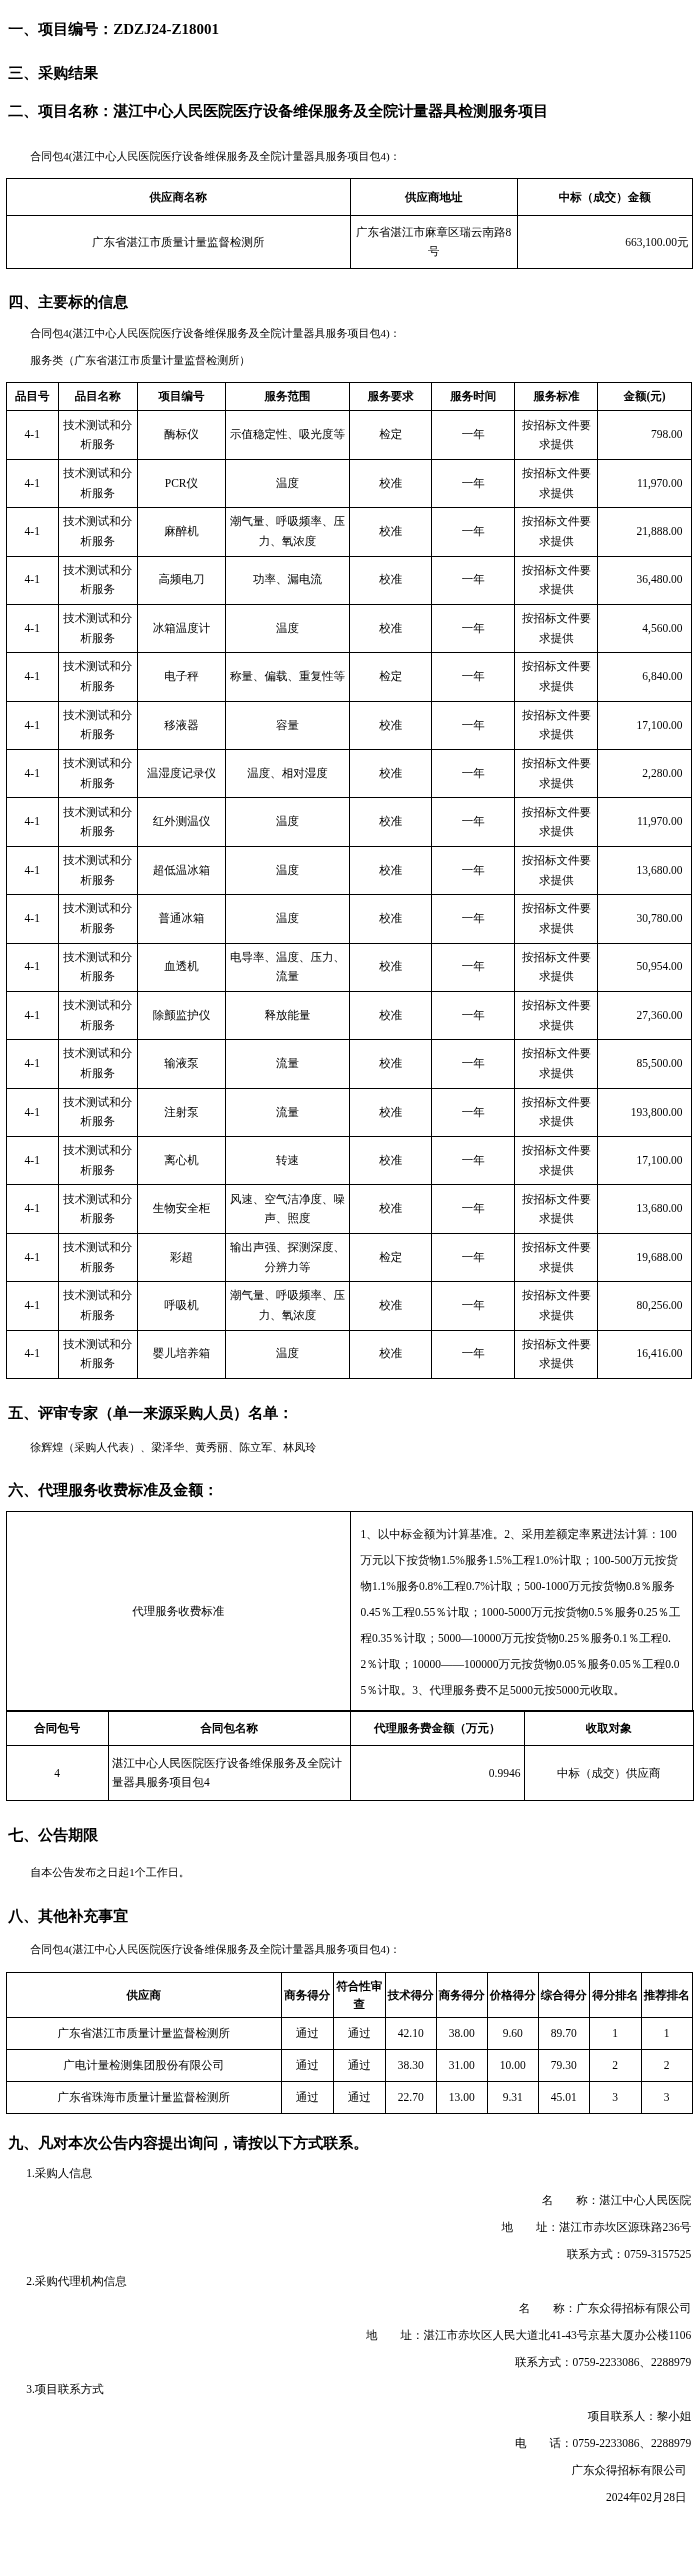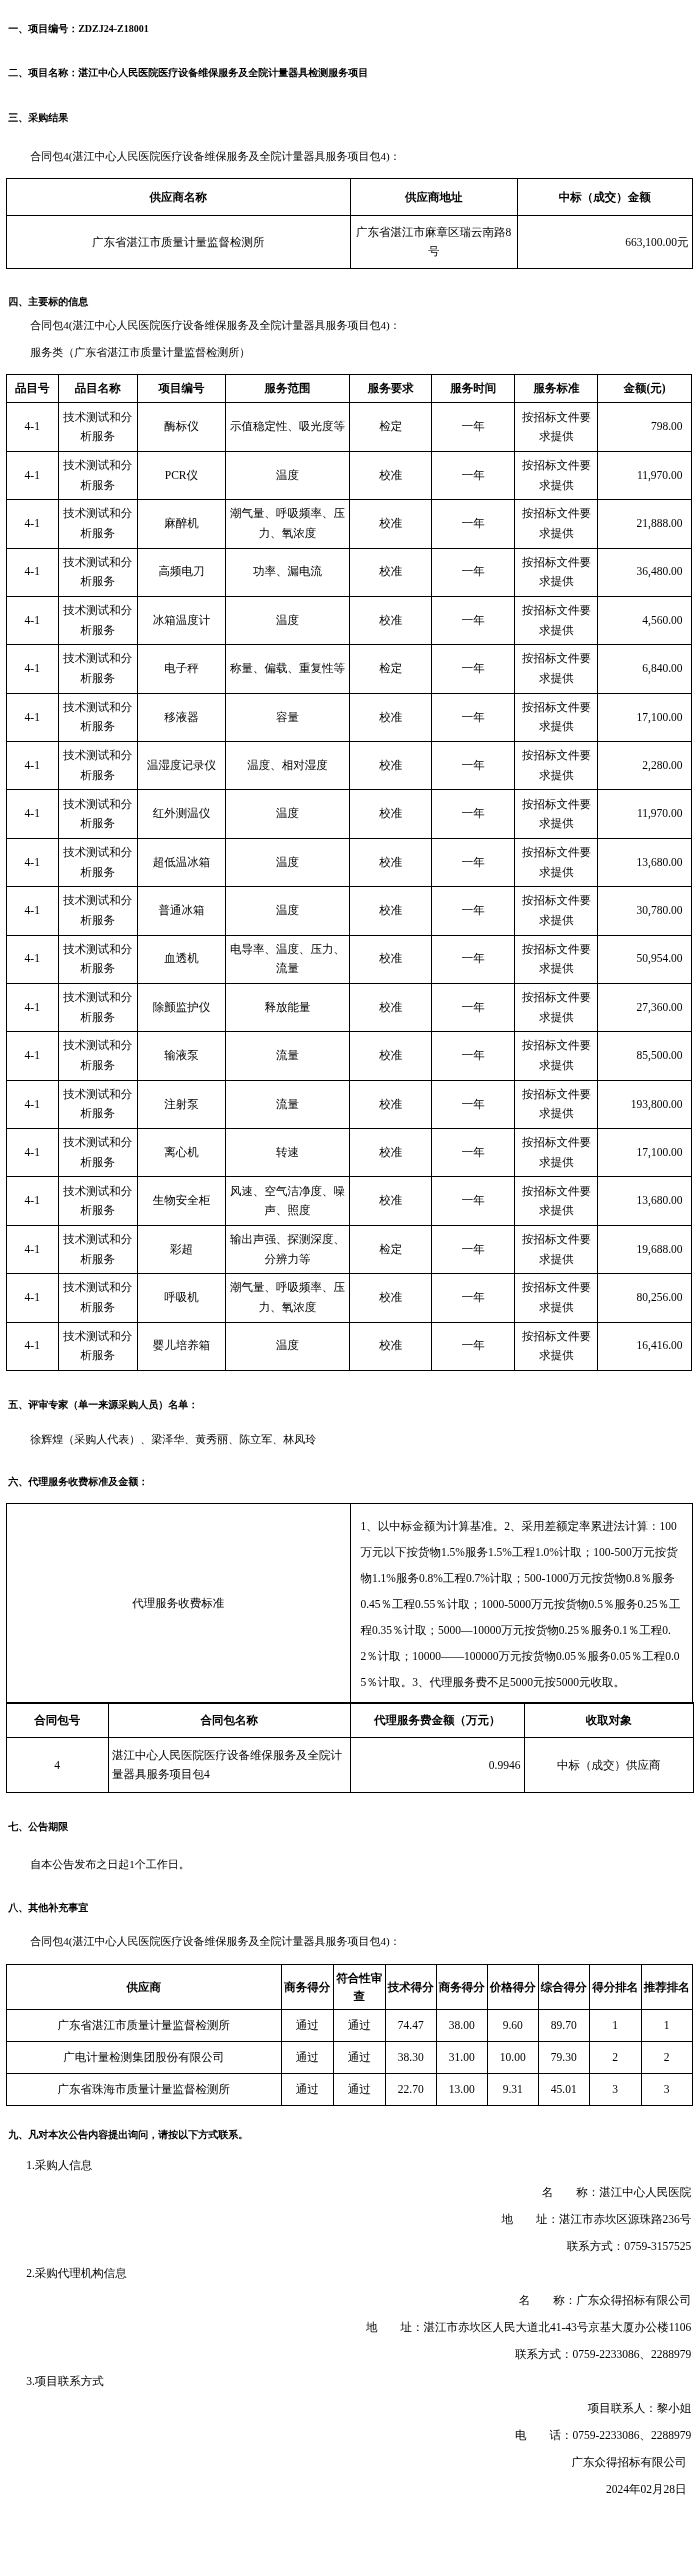--- a/index.html
+++ b/index.html
@@ -6,21 +6,21 @@
   html, body { margin: 0; padding: 0; background: #fff; }
   body {
     width: 697px;
     color: #000;
     font-family: "Liberation Serif", "DejaVu Serif", serif;
     font-size: 11.5px;
   }
   .doc { padding: 21px 5.7px 8.2px 5.7px; }
 
   .sec {
-    font-size: 10px;
+    font-size: 15px;
     font-weight: 700;
     line-height: 16.4px;
     margin: 0 0 0 2.5px;
   }
   .para {
     font-size: 11px;
     line-height: 19.6px;
     margin: 0 0 0 24.6px;
   }
 
@@ -55,21 +55,21 @@
 
   [data-name="score-table"] th { padding: 4.1px 1.6px; line-height: 18px; }
   [data-name="score-table"] td { padding: 6.5px 1.6px; line-height: 18px; }
 
   
   [data-name="section1-heading"] { margin-bottom: 28px; }
   [data-name="section2-heading"] { margin-bottom: 28px; }
   [data-name="section3-heading"] { margin-bottom: 21px; }
   [data-name="s3-intro"]         { margin-bottom: 11.5px; }
   [data-name="result-table"]     { margin-bottom: 24.6px; }
-  [data-name="section4-heading"] { margin-bottom: 6px; }
+  [data-name="section4-heading"] { margin-bottom: 14px; }
   [data-name="s4-intro1"]        { margin-bottom: 6.5px; }
   [data-name="s4-intro2"]        { margin-bottom: 11.5px; }
   [data-name="main-items-table"] { margin-bottom: 26px; }
   [data-name="section5-heading"] { margin-bottom: 16.4px; }
   [data-name="s5-names"]         { margin-bottom: 24.6px; }
   [data-name="section6-heading"] { margin-bottom: 13px; }
   [data-name="fee-table2"]       { margin-top: -1.6px; margin-bottom: 26px; }
   [data-name="section7-heading"] { margin-bottom: 19.6px; }
   [data-name="s7-body"]          { margin-bottom: 24.6px; }
   [data-name="section8-heading"] { margin-bottom: 16.4px; }
@@ -82,22 +82,22 @@
 
   .footer { text-align: right; padding-right: 4.9px; margin-top: 4.9px; }
   .footer div { margin-top: 7.4px; line-height: 19.6px; }
 </style>
 </head>
 <body>
 
 <div class="doc" data-name="announcement-document">
 
   <div class="sec" data-name="section1-heading">一、项目编号：ZDZJ24-Z18001</div>
+  <div class="sec" data-name="section3-heading">三、采购结果</div>
   <div class="sec" data-name="section2-heading">二、项目名称：湛江中心人民医院医疗设备维保服务及全院计量器具检测服务项目</div>
-  <div class="sec" data-name="section3-heading">三、采购结果</div>
 
   <div class="para" data-name="s3-intro">合同包4(湛江中心人民医院医疗设备维保服务及全院计量器具服务项目包4)：</div>
 
   <table data-name="result-table">
     <colgroup>
         <col style="width:344px">
         <col style="width:167px">
         <col style="width:175px">
       </colgroup>
     <thead>
@@ -444,21 +444,21 @@
           <th data-name="score-table-header-cell">得分排名</th>
           <th data-name="score-table-header-cell">推荐排名</th>
         </tr>
     </thead>
     <tbody>
 
         <tr data-name="score-table-row">
           <td data-name="score-supplier-cell">广东省湛江市质量计量监督检测所</td>
           <td data-name="qualification-review-cell">通过</td>
           <td data-name="conformity-review-cell">通过</td>
-          <td data-name="technical-score-cell">74.47</td>
+          <td data-name="technical-score-cell">42.10</td>
           <td data-name="business-score-cell">38.00</td>
           <td data-name="price-score-cell">9.60</td>
           <td data-name="total-score-cell">89.70</td>
           <td data-name="score-rank-cell">1</td>
           <td data-name="recommend-rank-cell">1</td>
         </tr>
 
         <tr data-name="score-table-row">
           <td data-name="score-supplier-cell">广电计量检测集团股份有限公司</td>
           <td data-name="qualification-review-cell">通过</td>

